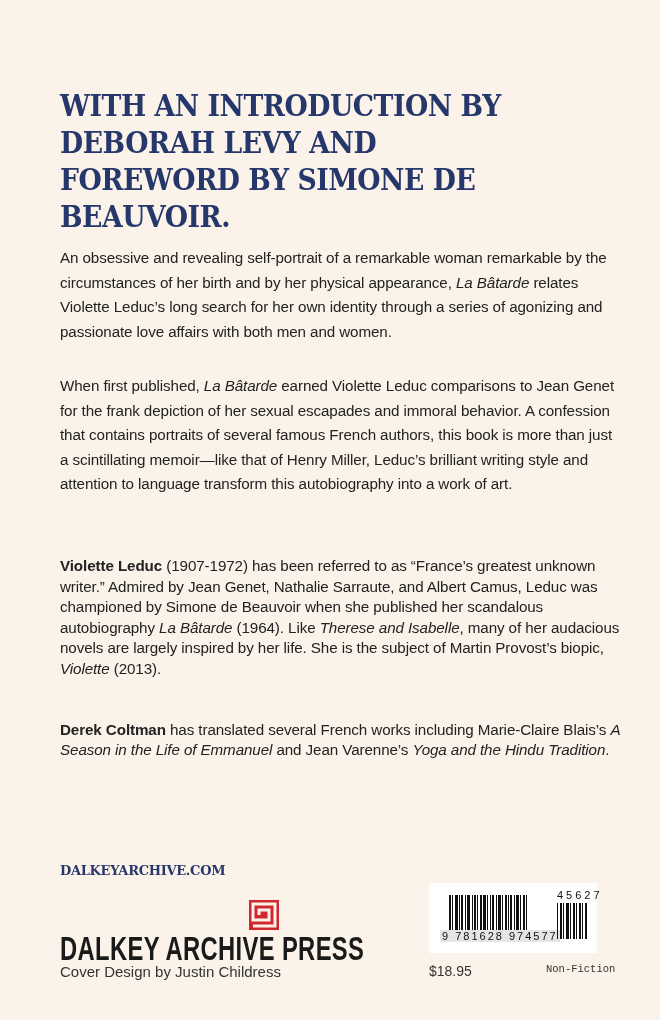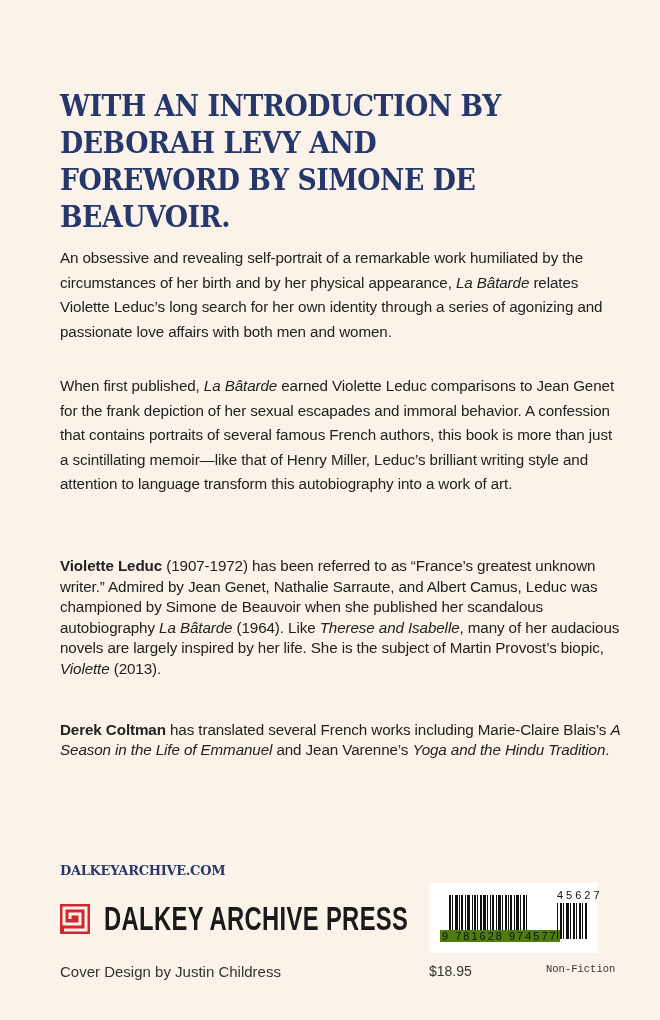--- a/index.html
+++ b/index.html
@@ -4,41 +4,41 @@
 <style>
   html, body { margin:0; padding:0; }
   body { width:660px; height:1020px; background:#fbf2e9; position:relative; overflow:hidden; font-family:"Liberation Sans", sans-serif; color:#222; }
   .headline { position:absolute; left:60px; top:88px; width:520px; font-family:"DejaVu Serif", serif; font-weight:bold; color:#26386b; font-size:29px; line-height:37px; letter-spacing:-0.5px; transform:scaleX(0.92); transform-origin:left top; }
   .para { position:absolute; left:60px; width:560px; font-size:15.2px; line-height:24.5px; color:#222; letter-spacing:-0.1px; }
   .p1 { top:246px; }
   .p2 { top:366px;margin-top:8px; }
   .p3 { top:556px; line-height:20.5px; }
   .p4 { top:720px; line-height:20px; }
   .site { position:absolute; left:60px; top:863px; font-family:"DejaVu Serif", serif; font-weight:bold; font-size:13px; color:#26386b; letter-spacing:-0.3px; }
-  .logo { position:absolute; left:60px; top:900px; display:flex; align-items:center; }
+  .logo { position:absolute; left:60px; top:900px; display:flex; align-items:center;flex-direction:column; }
   .logo-mark { width:30px; height:30px; margin-right:14px; }
   .logo-text { font-family:"Liberation Sans", sans-serif; font-weight:bold; font-size:33px; color:#1a1a1a; transform:scaleX(0.72); transform-origin:left center; white-space:nowrap; letter-spacing:0.5px; }
   .credit { position:absolute; left:60px; top:963px; font-size:15px; color:#333; }
   .barcode-box { position:absolute; left:429px; top:883px; width:168px; height:70px; background:#fff; }
   .barcode-main { position:absolute; left:20px; top:12px; width:102px; height:46px; display:flex; }
   .barcode-add { position:absolute; left:128px; top:20px; width:38px; height:36px; display:flex; }
   .bar { height:100%; background:#111; }
-  .isbn { position:absolute; left:11px; top:47px; font-size:11px; background:#4d7c0f; padding:0 2px; letter-spacing:2px; font-family:"Liberation Sans", sans-serif; color:#111; }
+  .isbn { position:absolute; left:11px; top:47px; font-size:11px; background:#e5e5e5; padding:0 2px; letter-spacing:2px; font-family:"Liberation Sans", sans-serif; color:#111; }
   .addon-num { position:absolute; left:128px; top:6px; font-size:11px; letter-spacing:3px; font-family:"Liberation Sans", sans-serif; color:#111; }
   .price { position:absolute; left:429px; top:963px; font-size:14px; color:#333; }
   .genre { position:absolute; left:546px; top:963px; font-size:10.5px; color:#333;font-family:Liberation Mono, monospace; }
   i { }
   b { font-weight:bold; }
 </style>
 </head>
 <body>
 
 <div class="headline">WITH AN INTRODUCTION BY DEBORAH LEVY AND FOREWORD BY SIMONE DE BEAUVOIR.</div>
 
-<div class="para p1"><span>An obsessive and revealing self-portrait of a remarkable work humiliated by the circumstances of her birth and by her physical appearance, </span><i>La Bâtarde</i><span> relates Violette Leduc’s long search for her own identity through a series of agonizing and passionate love affairs with both men and women.</span></div>
+<div class="para p1"><span>An obsessive and revealing self-portrait of a remarkable woman remarkable by the circumstances of her birth and by her physical appearance, </span><i>La Bâtarde</i><span> relates Violette Leduc’s long search for her own identity through a series of agonizing and passionate love affairs with both men and women.</span></div>
 
 <div class="para p2"><span>When first published, </span><i>La Bâtarde</i><span> earned Violette Leduc comparisons to Jean Genet for the frank depiction of her sexual escapades and immoral behavior. A confession that contains portraits of several famous French authors, this book is more than just a scintillating memoir—like that of Henry Miller, Leduc’s brilliant writing style and attention to language transform this autobiography into a work of art.</span></div>
 
 <div class="para p3"><b>Violette Leduc</b><span> (1907-1972) has been referred to as “France’s greatest unknown writer.” Admired by Jean Genet, Nathalie Sarraute, and Albert Camus, Leduc was championed by Simone de Beauvoir when she published her scandalous autobiography </span><i>La Bâtarde</i><span> (1964). Like </span><i>Therese and Isabelle</i><span>, many of her audacious novels are largely inspired by her life. She is the subject of Martin Provost’s biopic, </span><i>Violette</i><span> (2013).</span></div>
 
 <div class="para p4"><b>Derek Coltman</b><span> has translated several French works including Marie-Claire Blais’s </span><i>A Season in the Life of Emmanuel</i><span> and Jean Varenne’s </span><i>Yoga and the Hindu Tradition</i><span>.</span></div>
 
 <div class="site">DALKEYARCHIVE.COM</div>
 
 <div class="logo">

